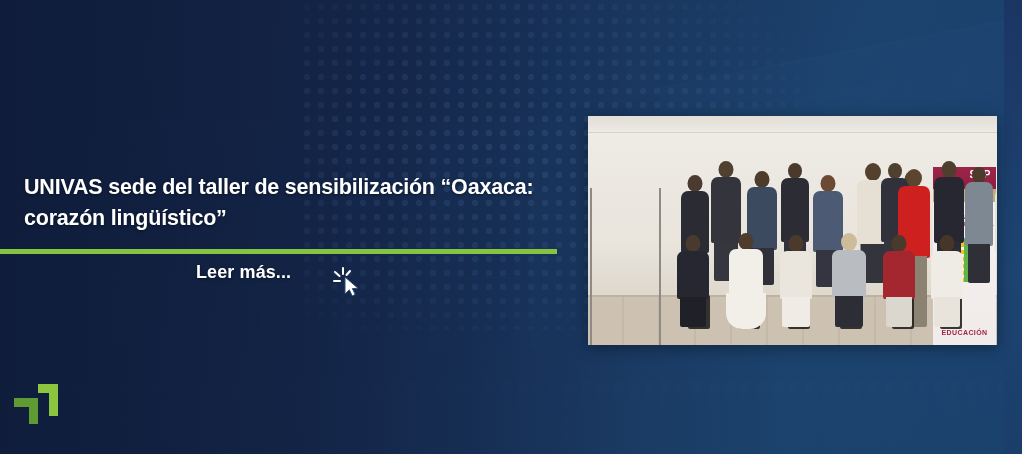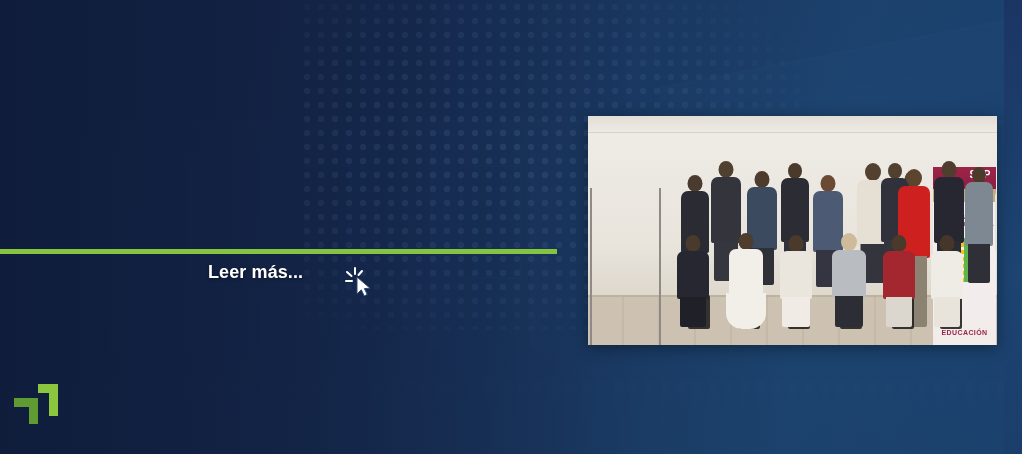--- a/index.html
+++ b/index.html
@@ -104,21 +104,21 @@
     letter-spacing:-.2px;
     text-shadow:0 1px 3px rgba(0,0,0,.45);
   }
 
   .divider{
     position:absolute; left:0; top:249px; width:557px; height:5px;
     background:#84c441;
   }
 
   .readmore-row{
-    position:absolute; left:12px; top:262px; width:557px; height:40px;
+    position:absolute; left:0; top:262px; width:557px; height:40px;
   }
   .readmore{
     position:absolute; left:196px; top:0;
     color:#ffffff; font-size:18px; font-weight:700;
     letter-spacing:.1px;
     text-shadow:0 1px 3px rgba(0,0,0,.45);
     cursor:pointer;
   }
   .cursor-icon{
     position:absolute; left:331px; top:3px; width:34px; height:34px;
@@ -292,20 +292,21 @@
     <div class="balus-rail"></div>
     <div class="balus"></div>
     <div class="grass"></div>
   </div>
 
   <div class="bg-tint"></div>
   <div class="bg-vignette"></div>
   <div class="bg-dots"></div>
   <div class="edge-strip"></div>
 
+  <div class="headline">UNIVAS sede del taller de sensibilización “Oaxaca: corazón lingüístico”</div>
 
   <div class="divider"></div>
 
   <div class="readmore-row">
     <a class="readmore">Leer más...</a>
 
     <span class="cursor-icon">
       <svg viewBox="0 0 34 34" width="34" height="34" aria-hidden="true">
         <g stroke="#ffffff" stroke-width="2" stroke-linecap="round">
           <line x1="12" y1="3" x2="12" y2="9"></line>

